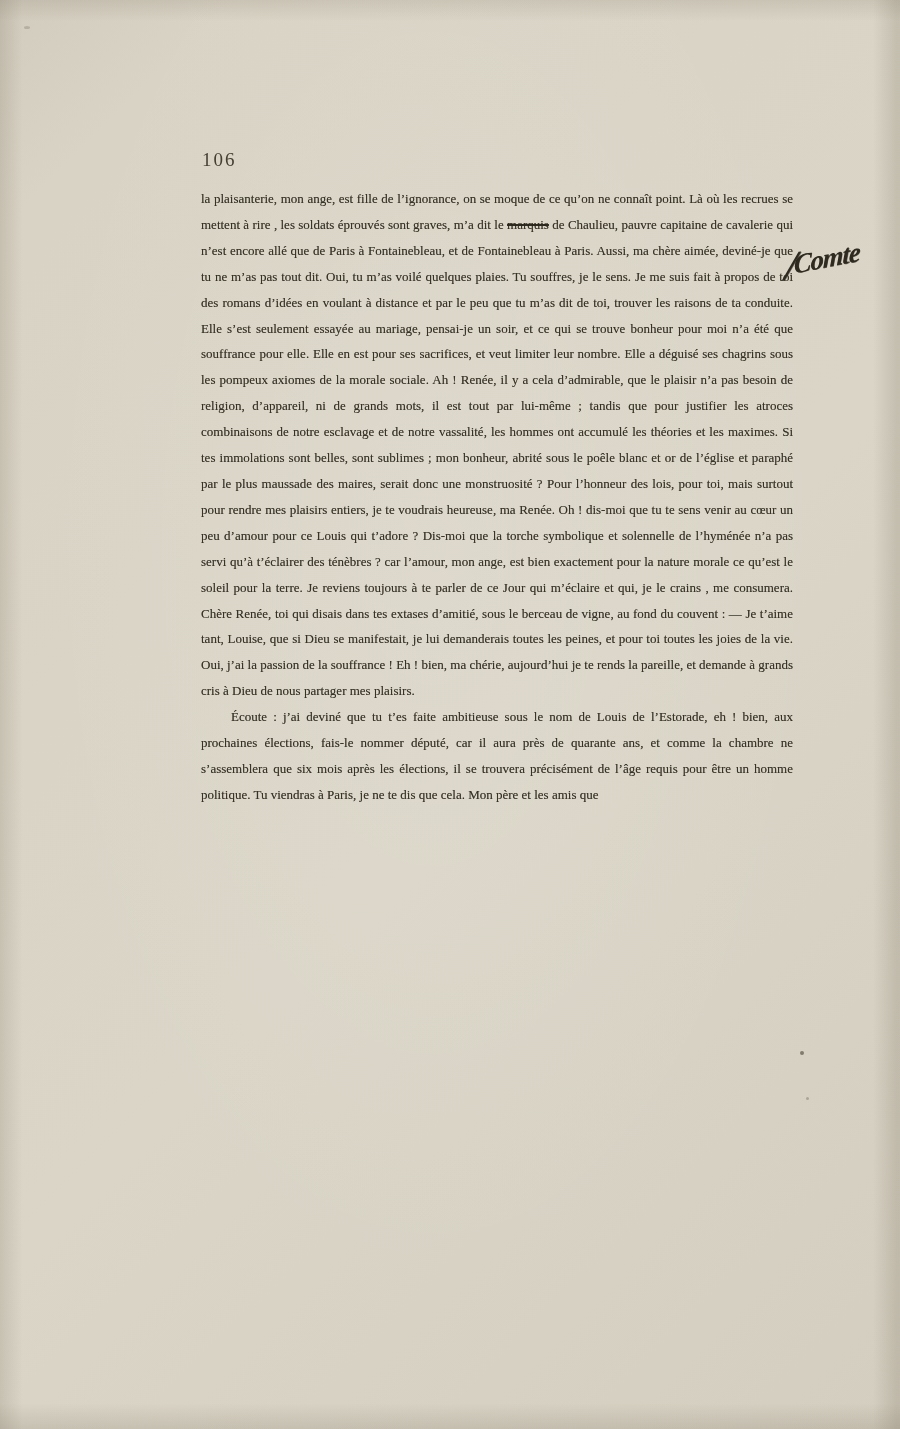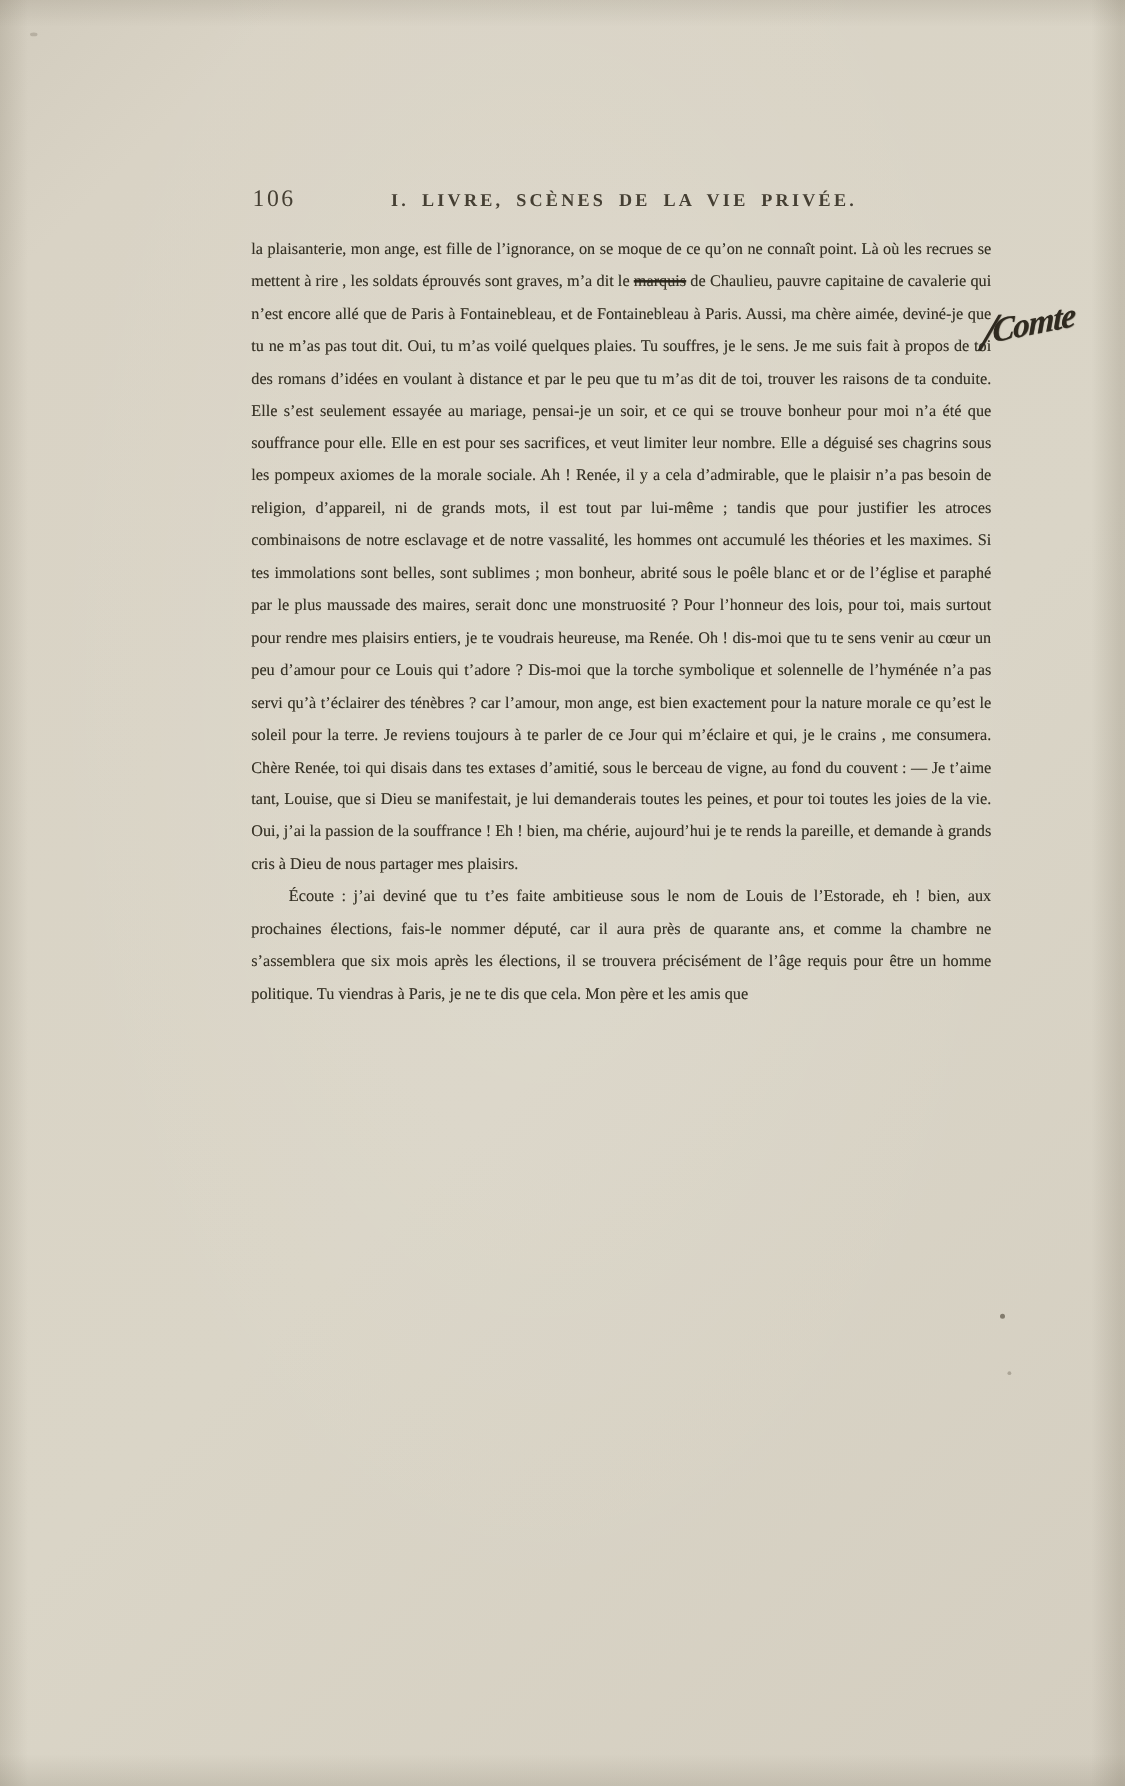--- a/index.html
+++ b/index.html
@@ -90,21 +90,20 @@
   .speck-2 { top: 1097px; left: 806px; width: 3px; height: 3px; opacity: .5; }
   .speck-3 { top: 26px; left: 24px; width: 6px; height: 3px; opacity: .35; }
 </style>
 </head>
 <body>
 
 <div class="page">
 
   <div class="running-head">
     <span class="page-number">106</span>
-    <span class="head-title">I. LIVRE, SCÈNES DE LA VIE PRIVÉE.</span>
   </div>
 
   <div class="text-block">
     <p><span>la plaisanterie, mon ange, est fille de l’ignorance, on se moque de ce qu’on ne connaît point. Là où les recrues se mettent à rire , les soldats éprouvés sont graves, m’a dit le </span><span class="struck">marquis</span><span> de Chaulieu, pauvre capitaine de cavalerie qui n’est encore allé que de Paris à Fontainebleau, et de Fontainebleau à Paris. Aussi, ma chère aimée, deviné-je que tu ne m’as pas tout dit. Oui, tu m’as voilé quelques plaies. Tu souffres, je le sens. Je me suis fait à propos de toi des romans d’idées en voulant à distance et par le peu que tu m’as dit de toi, trouver les raisons de ta conduite. Elle s’est seulement essayée au mariage, pensai-je un soir, et ce qui se trouve bonheur pour moi n’a été que souffrance pour elle. Elle en est pour ses sacrifices, et veut limiter leur nombre. Elle a déguisé ses chagrins sous les pompeux axiomes de la morale sociale. Ah ! Renée, il y a cela d’admirable, que le plaisir n’a pas besoin de religion, d’appareil, ni de grands mots, il est tout par lui-même ; tandis que pour justifier les atroces combinaisons de notre esclavage et de notre vassalité, les hommes ont accumulé les théories et les maximes. Si tes immolations sont belles, sont sublimes ; mon bonheur, abrité sous le poêle blanc et or de l’église et paraphé par le plus maussade des maires, serait donc une monstruosité ? Pour l’honneur des lois, pour toi, mais surtout pour rendre mes plaisirs entiers, je te voudrais heureuse, ma Renée. Oh ! dis-moi que tu te sens venir au cœur un peu d’amour pour ce Louis qui t’adore ? Dis-moi que la torche symbolique et solennelle de l’hyménée n’a pas servi qu’à t’éclairer des ténèbres ? car l’amour, mon ange, est bien exactement pour la nature morale ce qu’est le soleil pour la terre. Je reviens toujours à te parler de ce Jour qui m’éclaire et qui, je le crains , me consumera. Chère Renée, toi qui disais dans tes extases d’amitié, sous le berceau de vigne, au fond du couvent : — Je t’aime tant, Louise, que si Dieu se manifestait, je lui demanderais toutes les peines, et pour toi toutes les joies de la vie. Oui, j’ai la passion de la souffrance ! Eh ! bien, ma chérie, aujourd’hui je te rends la pareille, et demande à grands cris à Dieu de nous partager mes plaisirs.</span></p>
     <p class="para-indent">Écoute : j’ai deviné que tu t’es faite ambitieuse sous le nom de Louis de l’Estorade, eh ! bien, aux prochaines élections, fais-le nommer député, car il aura près de quarante ans, et comme la chambre ne s’assemblera que six mois après les élections, il se trouvera précisément de l’âge requis pour être un homme politique. Tu viendras à Paris, je ne te dis que cela. Mon père et les amis que</p>
   </div>
 
   <div class="margin-note"><span class="lead-slash">/</span><span>Comte</span></div>
 
   <div class="ink-speck speck-1"></div>

